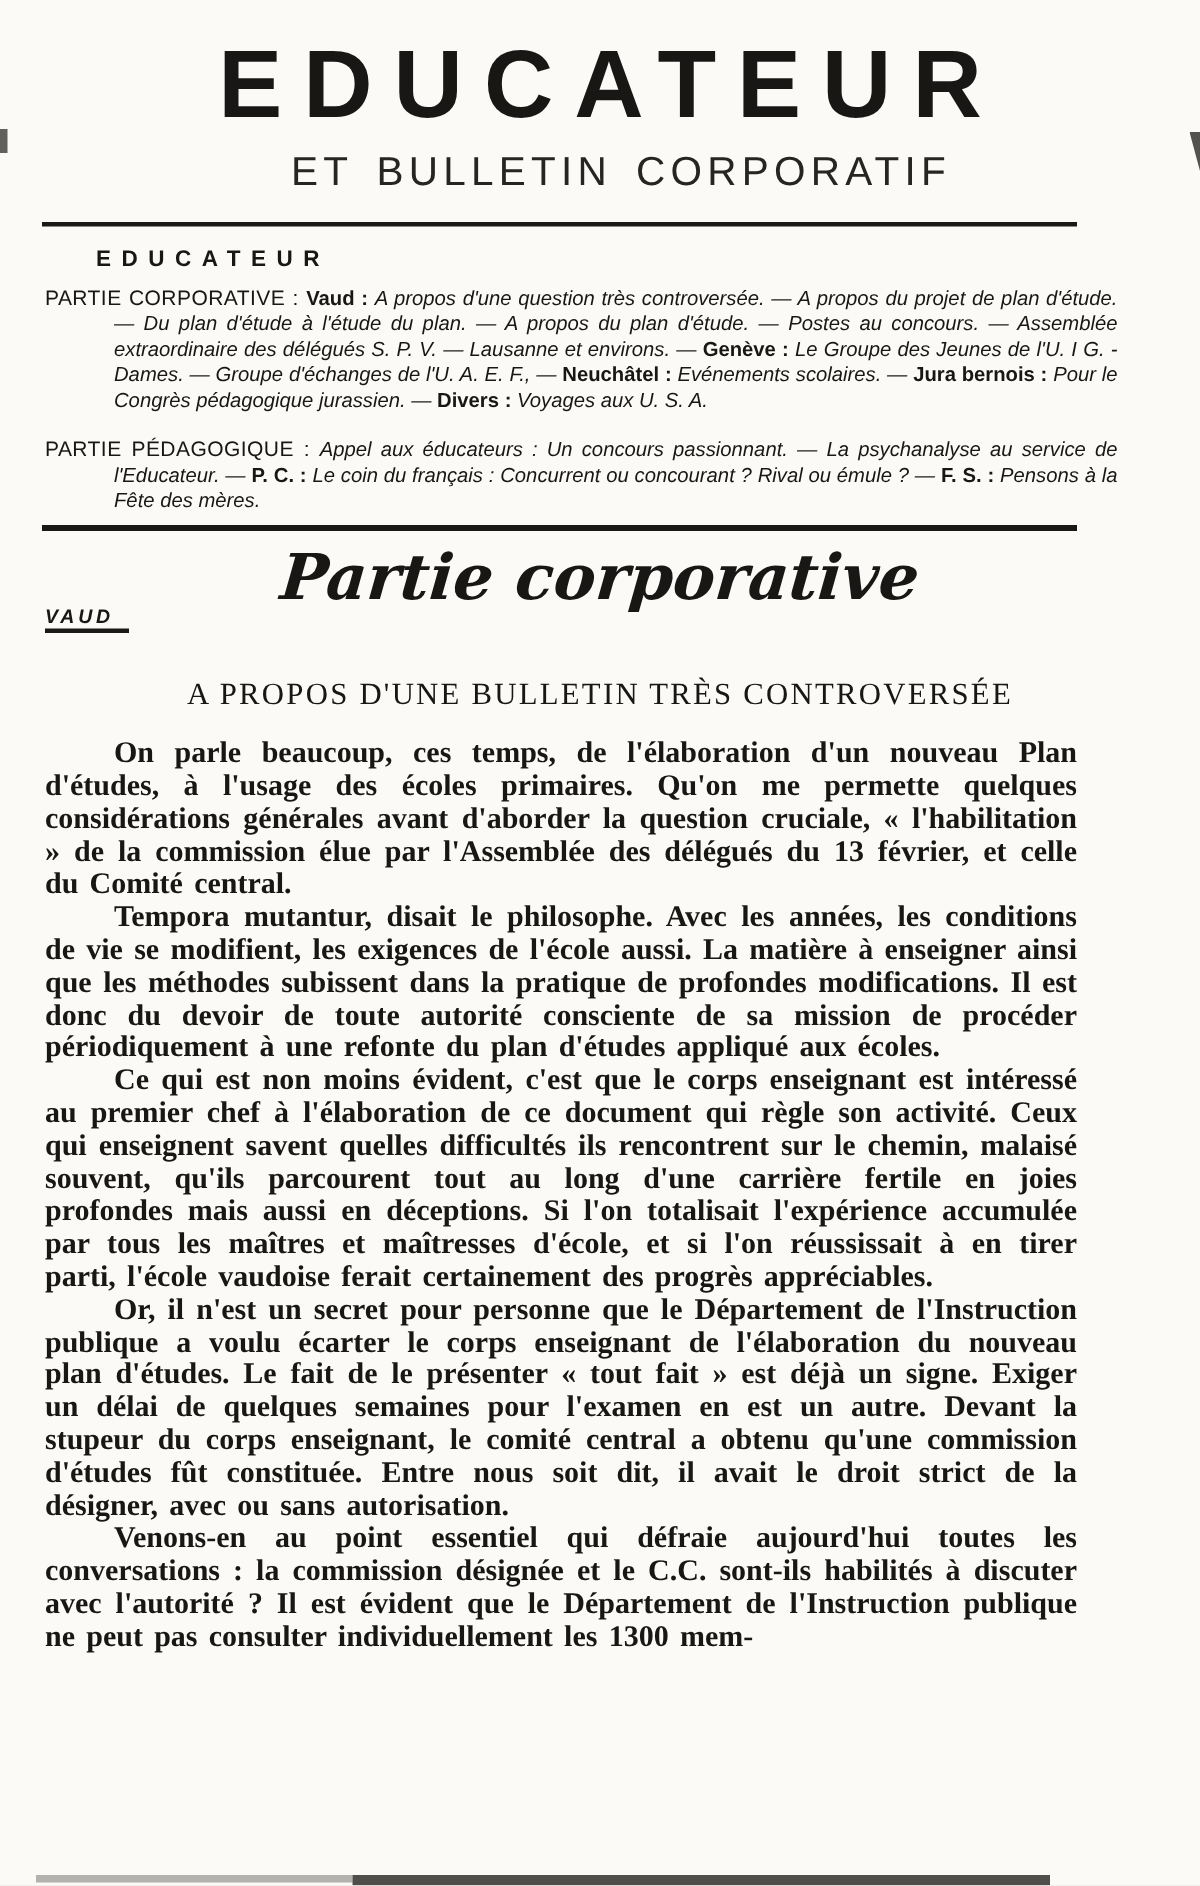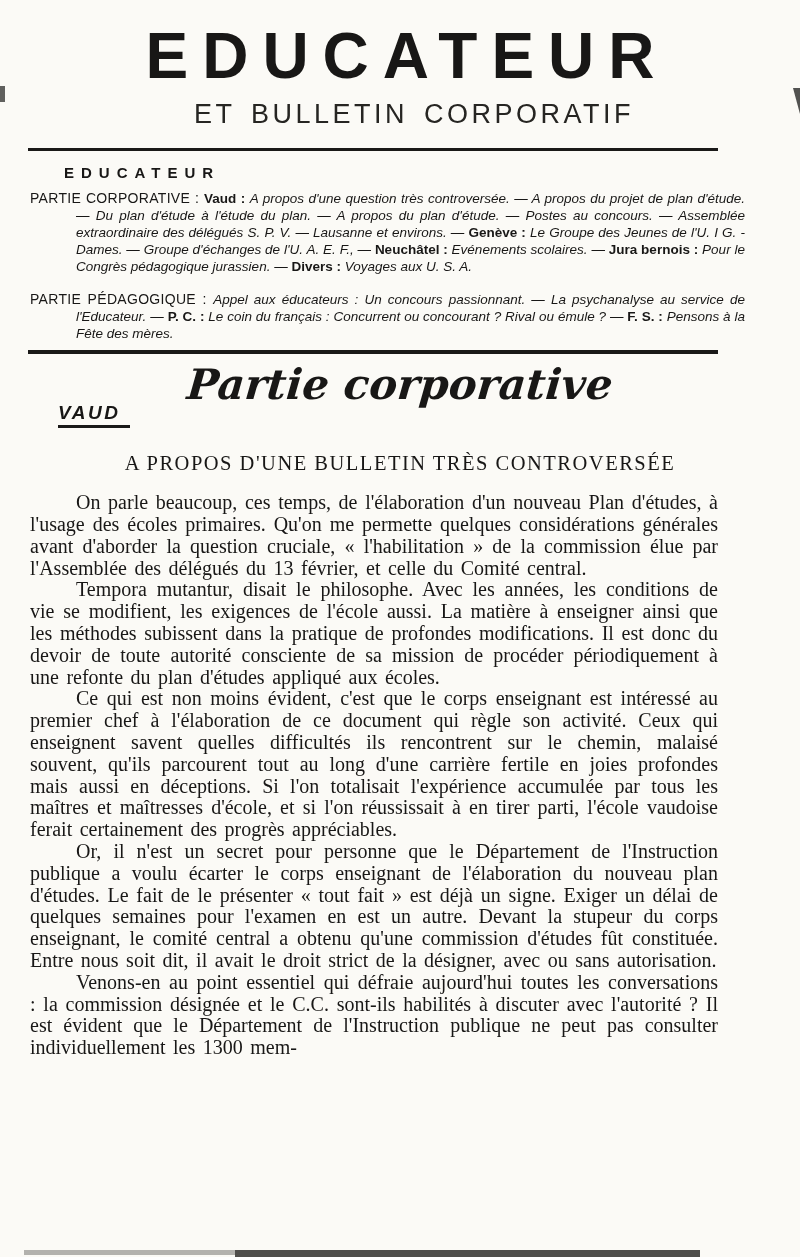--- a/index.html
+++ b/index.html
@@ -59,33 +59,32 @@
     font-style:italic; font-weight:bold;
     font-size:42px; line-height:1.1;
     margin-top:8px;
     transform:skewX(-5deg);
   }
   .region-wrap { margin:-6px 0 0 30px; height:30px; }
   .region {
     display:inline-block;
     font-family:"Liberation Sans", sans-serif;
     font-style:italic; font-weight:bold;
-    font-size:19px; letter-spacing:2.5px;
+    font-size:13px; letter-spacing:2.5px;
     border-bottom:3px solid #1a1918;
     padding:0 10px 1px 0;
-    margin-left:28px;
   }
   .article-title {
     text-align:center;
     font-size:20.5px; font-weight:normal;
     letter-spacing:1.5px;
     margin:20px 30px 0 30px;
   }
   
-  .body-text { margin:17px 82px 0 30px; }
+  .body-text { margin:17px 82px 0 30px;font-weight:bold; }
   .body-text p {
     margin:0;
     font-size:20px; line-height:21.8px;
     word-spacing:2.5px;
     text-indent:2.3em;
     text-align:justify;
   }
   
   .edge-mark-left  { position:absolute; left:0;  top:86px; width:5px;  height:16px; background:#3a3a38; opacity:.8; }
   .edge-mark-right { position:absolute; right:0; top:88px; width:7px;  height:26px; background:#343432; clip-path:polygon(0 0,100% 0,100% 100%); opacity:.85; }

